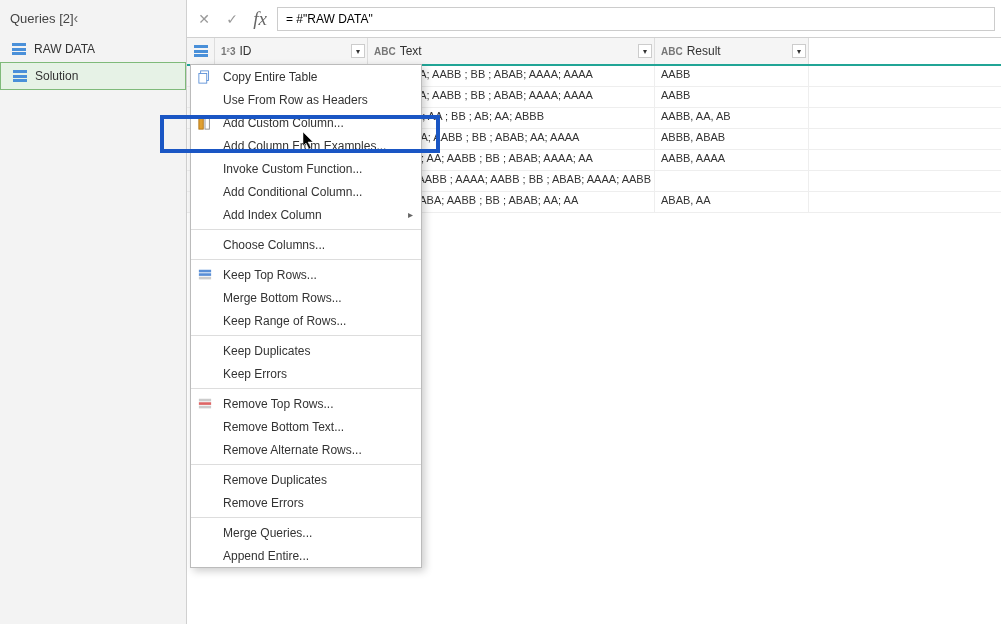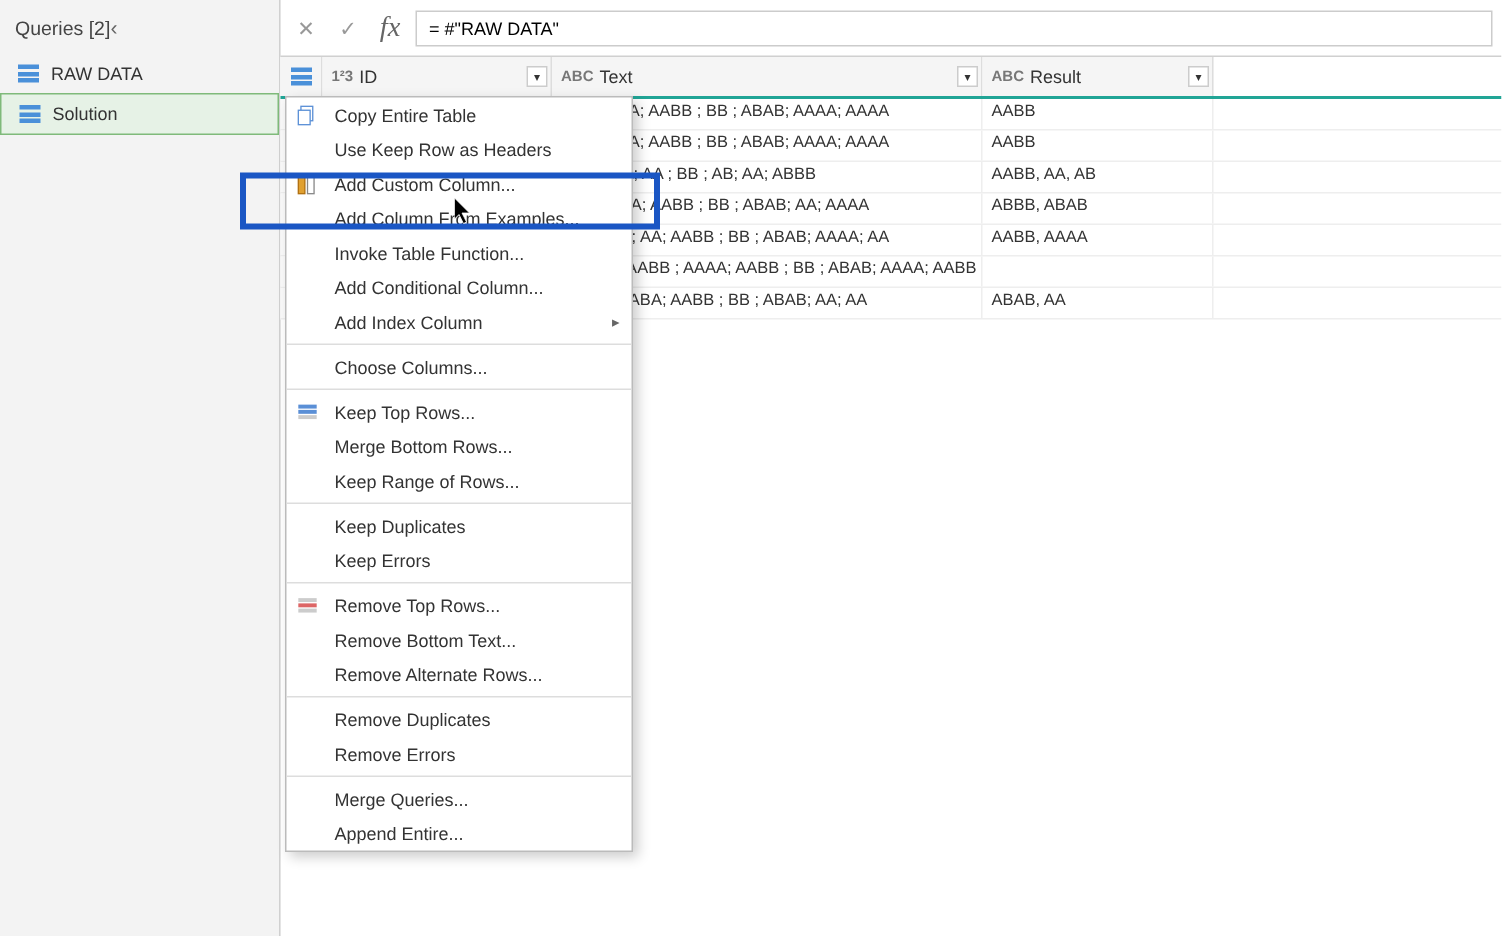--- a/index.html
+++ b/index.html
@@ -344,36 +344,36 @@
     <div class="menu-item">
       <span class="menu-icon">
         <svg viewBox="0 0 16 16">
           <rect x="3" y="1" width="9" height="11" fill="none" stroke="#5a8fd6"></rect>
           <rect x="1" y="4" width="9" height="11" fill="#fff" stroke="#5a8fd6"></rect>
         </svg>
       </span>
       <span>Copy Entire Table</span>
     </div>
     <div class="menu-item">
-      <span>Use Keep Row as Headers</span>
+      <span>Use From Row as Headers</span>
     </div>
     <div class="menu-item">
       <span class="menu-icon">
         <svg viewBox="0 0 16 16">
           <rect x="1" y="1" width="5" height="14" fill="#e0a030" stroke="#b07010"></rect>
           <rect x="8" y="1" width="5" height="14" fill="none" stroke="#888"></rect>
         </svg>
       </span>
       <span>Add Custom Column...</span>
     </div>
     <div class="menu-item">
       <span>Add Column From Examples...</span>
     </div>
     <div class="menu-item">
-      <span>Invoke Table Function...</span>
+      <span>Invoke Custom Function...</span>
     </div>
     <div class="menu-item">
       <span>Add Conditional Column...</span>
     </div>
     <div class="menu-item">
       <span>Add Index Column</span>
       <span class="submenu-arrow">▸</span>
     </div>
     <div class="menu-sep"></div>
     <div class="menu-item">

